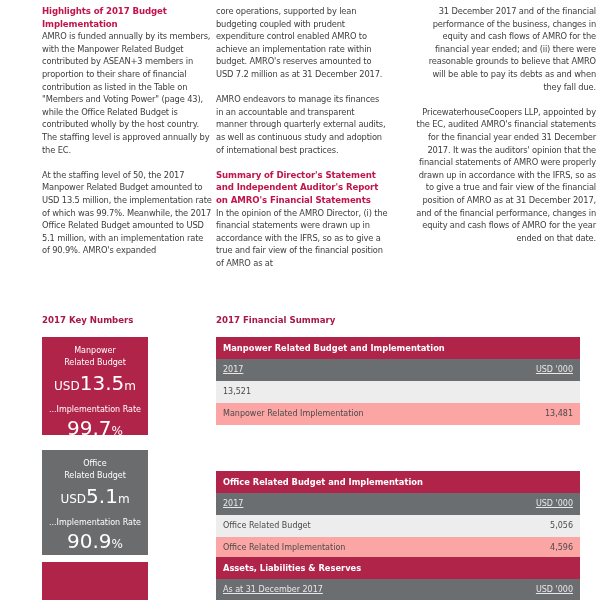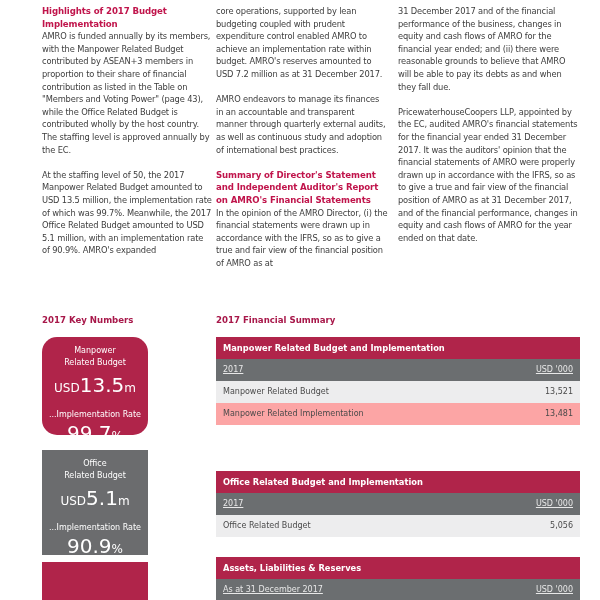--- a/index.html
+++ b/index.html
@@ -3,35 +3,35 @@
 <meta charset="utf-8">
 <style>
   html, body { margin:0; padding:0; }
   body { width:600px; height:600px; overflow:hidden; background:#ffffff; position:relative;
          font-family:"DejaVu Sans", sans-serif; color:#3a3a3a; }
   .col { position:absolute; font-size:8.3px; line-height:12.6px; letter-spacing:-0.15px; color:#3d3d3d; }
   .col p { margin:0 0 12.6px 0; }
   .h { color:#c0144b; font-weight:bold; font-size:8.6px; line-height:12.6px; letter-spacing:-0.1px; }
   #c1 { left:42px; top:5px; width:170px; }
   #c2 { left:216px; top:5px; width:172px; }
-  #c3 { left:398px; top:5px; width:180px; }
+  #c3 { left:416px; top:5px; width:180px;text-align:right; }
   .sect { position:absolute; top:315px; color:#a8184a; font-weight:bold; font-size:8.6px; }
   #kn-title { left:42px; }
   #fs-title { left:216px; }
   .kbox { position:absolute; left:42px; width:106px; color:#fff; text-align:center; }
   .kbox.red { background:#b0244a; }
   .kbox.gray { background:#6b6c6e; }
   .kbox .lbl { font-size:8px; line-height:11.5px; margin-top:8px; }
-  .kbox .big { font-size:20px; line-height:29px; margin-top:3px; }
+  .kbox .big { font-size:20px; line-height:24px; margin-top:3px; }
   .kbox .big .u { font-size:12px; }
   .kbox .big .m { font-size:12px; }
   .kbox .rate-lbl { font-size:8px; line-height:11px; margin-top:6px; }
   .kbox .rate { font-size:20px; line-height:24px; margin-top:1px; }
   .kbox .rate .p { font-size:12px; }
-  #k1 { top:337px; height:98px;border-radius:15px; }
+  #k1 { top:337px; height:98px; }
   #k2 { top:450px; height:105px; }
   #k3 { top:562px; height:40px; }
   .tbl { position:absolute; left:216px; width:364px; font-size:8px; }
   .tbl .th { background:#b0244a; color:#fff; font-weight:bold; height:22px; line-height:22px; padding-left:7px; font-size:8.3px; }
   .tbl .sub { background:#6b6e70; color:#e8e8e8; height:22px; line-height:22px; padding:0 7px; display:flex; justify-content:space-between; }
   .tbl .sub span { text-decoration:underline;text-align:center; }
   .tbl .row { height:22px; line-height:22px; padding:0 7px; display:flex; justify-content:space-between; color:#4a4a4a; }
   .tbl .row.a { background:#ededee; }
   .tbl .row.b { background:#fca5a5; }
   #t1 { top:337px; }
@@ -84,39 +84,42 @@
 
 <div class="kbox red" id="k3"></div>
 
 <div class="tbl" id="t1">
   <div class="th">Manpower Related Budget and Implementation</div>
   <div class="sub">
       <span>2017</span>
       <span>USD '000</span>
     </div>
   <div class="row a">
-      <span>Manpower Related Budget</span>
       <span>13,521</span>
     </div>
   <div class="row b">
       <span>Manpower Related Implementation</span>
       <span>13,481</span>
     </div>
 </div>
 
 <div class="tbl" id="t2">
   <div class="th">Office Related Budget and Implementation</div>
   <div class="sub">
       <span>2017</span>
       <span>USD '000</span>
     </div>
   <div class="row a">
       <span>Office Related Budget</span>
       <span>5,056</span>
     </div>
+  <div class="row b">
+      <span>Office Related Implementation</span>
+      <span>4,596</span>
+    </div>
 </div>
 
 <div class="tbl" id="t3">
   <div class="th">Assets, Liabilities &amp; Reserves</div>
   <div class="sub">
       <span>As at 31 December 2017</span>
       <span>USD '000</span>
     </div>
 </div>
 

